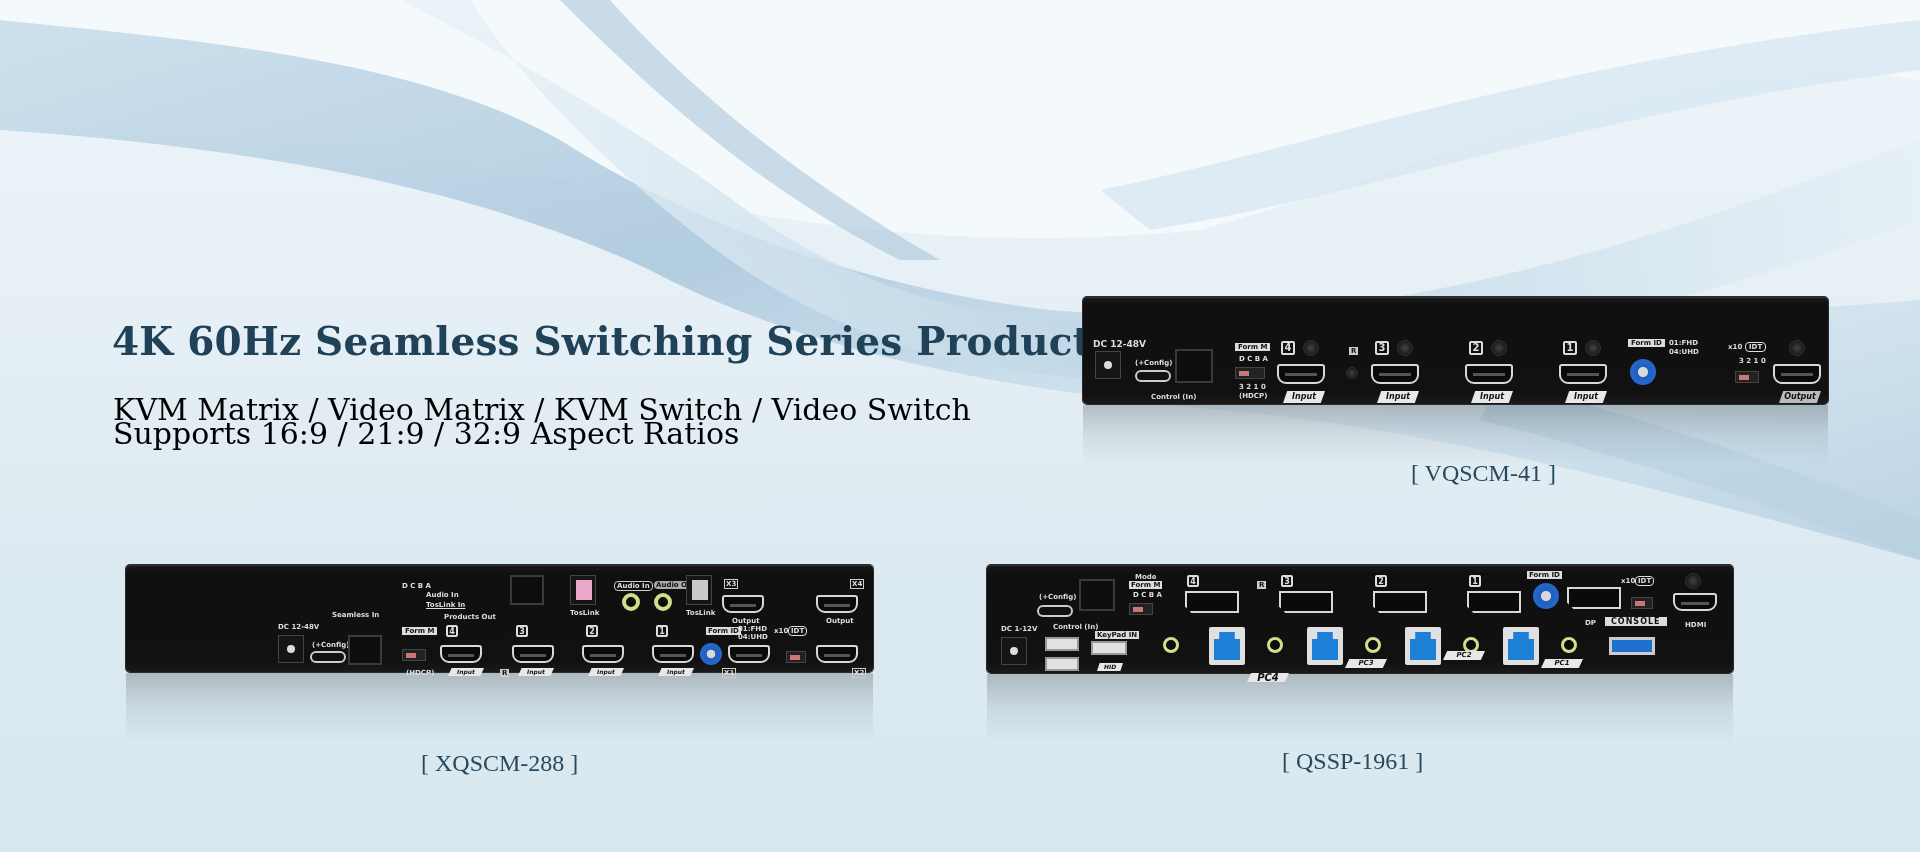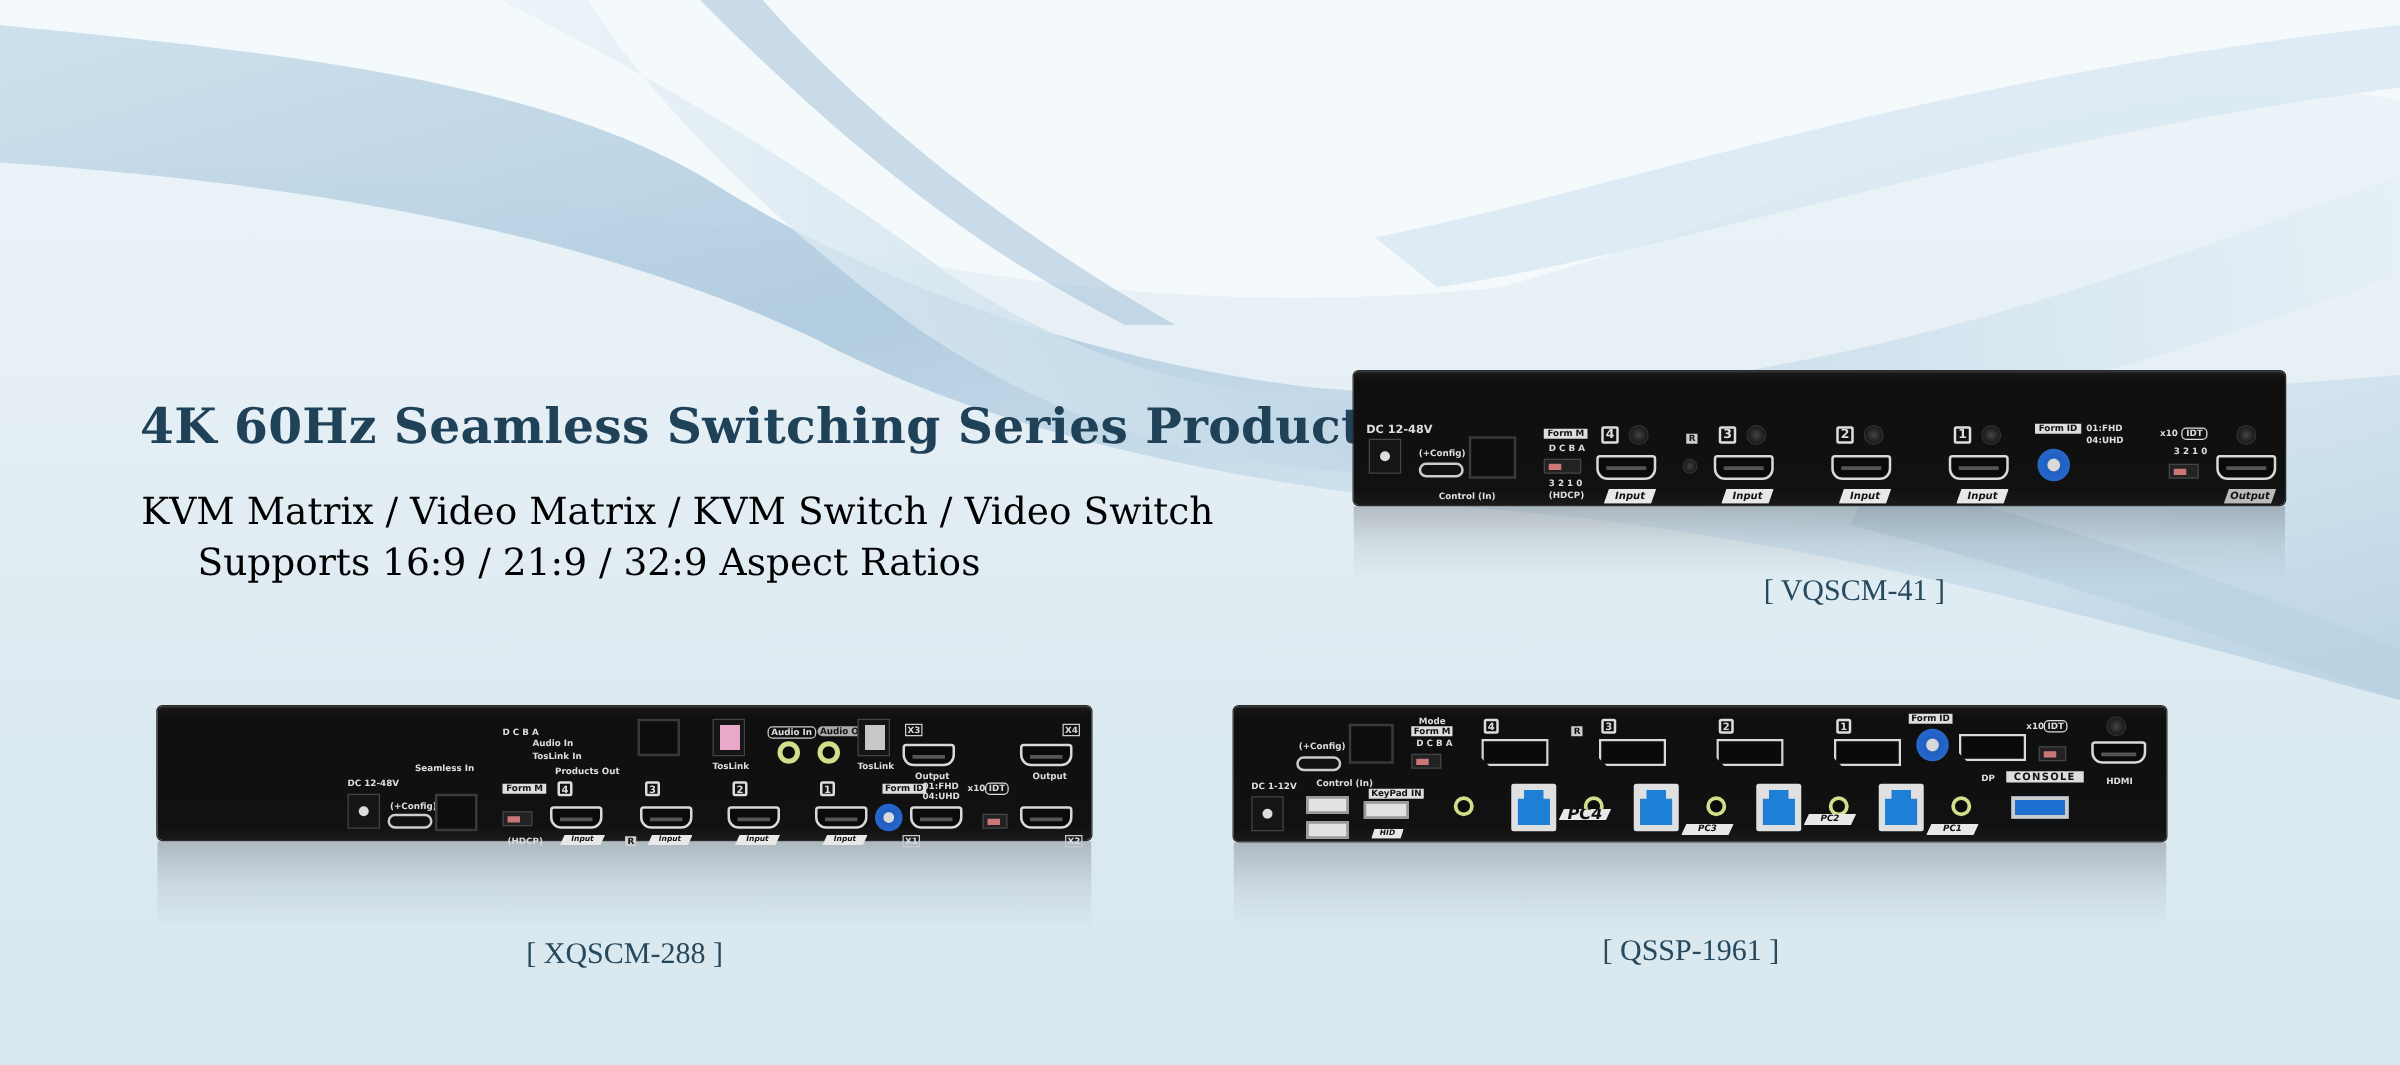--- a/index.html
+++ b/index.html
@@ -18,21 +18,21 @@
     font-family: "DejaVu Serif", serif;
     font-size: 39px; font-weight: bold; color: #1f4259;
     letter-spacing: 0.2px; white-space: nowrap;
   }
   .sub {
     position: absolute; left: 113px;
     font-family: "DejaVu Serif", serif;
     font-size: 30px; color: #000000; white-space: nowrap;
   }
   .sub1 { top: 392px; }
-  .sub2 { top: 433px; margin-left: 45px; }
+  .sub2 { top: 416px; }
 
   .label {
     position: absolute; font-family: "Liberation Serif", serif;
     font-size: 24px; color: #27495e; white-space: nowrap;
   }
 
   
   .device {
     position: absolute; background: linear-gradient(180deg,#1a1a1a 0%,#0f0f0f 8%,#111 90%,#1a1a1a 100%);
     border-radius: 4px; box-shadow: 0 1px 0 #333 inset, 0 0 0 1px #2a2a2a;
@@ -162,21 +162,21 @@
 <div class="reflect" style="left:126px;top:673px;width:747px;height:70px;"></div>
 <div class="device" style="left:126px;top:565px;width:747px;height:107px;">
   <div class="part tiny" style="left:152px;top:58px;">DC 12-48V</div>
   <div class="part dcjack" style="left:152px;top:70px;"></div>
   <div class="part tiny" style="left:186px;top:76px;">(+Config)</div>
   <div class="part usbc" style="left:184px;top:86px;"></div>
   <div class="part rj45" style="left:222px;top:70px;width:34px;height:30px;"></div>
   <div class="part tiny" style="left:206px;top:46px;">Seamless In</div>
   <div class="part tiny" style="left:276px;top:17px;">D C B A</div>
   <div class="part tiny" style="left:300px;top:26px;">Audio In</div>
-  <div class="part tiny" style="left:300px;top:36px;">TosLink In</div>
+  <div class="part tiny" style="left:300px;top:36px;text-decoration:underline;">TosLink In</div>
   <div class="part tiny" style="left:318px;top:48px;">Products Out</div>
   <div class="part rj45" style="left:384px;top:10px;width:34px;height:30px;"></div>
   <div class="part tiny" style="left:276px;top:62px;background:#ddd;color:#111;padding:0 3px;">Form M</div>
   <div class="part dip" style="left:276px;top:84px;width:24px;"></div>
   <div class="part tiny" style="left:280px;top:104px;">(HDCP)</div>
 
   <div class="part numbox" style="left:320px;top:60px;width:12px;height:12px;font-size:8px;">4</div>
   <div class="part hdmi" style="left:314px;top:80px;width:42px;height:18px;"></div>
   <div class="part tag" style="left:322px;top:103px;width:36px;height:8px;font-size:6px;line-height:8px;">Input</div>
   <div class="part tiny" style="left:374px;top:104px;background:#ccc;color:#111;padding:0 2px;">R</div>
@@ -239,21 +239,21 @@
   <div class="part tiny" style="left:148px;top:8px;">Mode</div>
   <div class="part tiny" style="left:142px;top:16px;background:#ddd;color:#111;padding:0 2px;">Form M</div>
   <div class="part tiny" style="left:146px;top:26px;">D C B A</div>
   <div class="part dip" style="left:142px;top:38px;width:24px;"></div>
   <div class="part audio" style="left:176px;top:72px;width:16px;height:16px;border-width:3px;"></div>
   <div class="part numbox" style="left:200px;top:10px;width:12px;height:12px;font-size:8px;">4</div>
   <div class="part dp" style="left:198px;top:26px;"></div>
   <div class="part tiny" style="left:270px;top:16px;background:#ccc;color:#111;padding:0 2px;">R</div>
   <div class="part usbb" style="left:222px;top:62px;"></div>
   <div class="part audio" style="left:280px;top:72px;width:16px;height:16px;border-width:3px;"></div>
-  <div class="part tag" style="left:260px;top:82px;width:42px;height:9px;font-size:13px;line-height:9px;">PC4</div>
+  <div class="part tag" style="left:260px;top:108px;width:42px;height:9px;font-size:10px;line-height:9px;">PC4</div>
 
   <div class="part numbox" style="left:294px;top:10px;width:12px;height:12px;font-size:8px;">3</div>
   <div class="part dp" style="left:292px;top:26px;"></div>
   <div class="part usbb" style="left:320px;top:62px;"></div>
   <div class="part audio" style="left:378px;top:72px;width:16px;height:16px;border-width:3px;"></div>
   <div class="part tag" style="left:358px;top:94px;width:42px;height:9px;font-size:7px;line-height:9px;">PC3</div>
 
   <div class="part numbox" style="left:388px;top:10px;width:12px;height:12px;font-size:8px;">2</div>
   <div class="part dp" style="left:386px;top:26px;"></div>
   <div class="part usbb" style="left:418px;top:62px;"></div>

